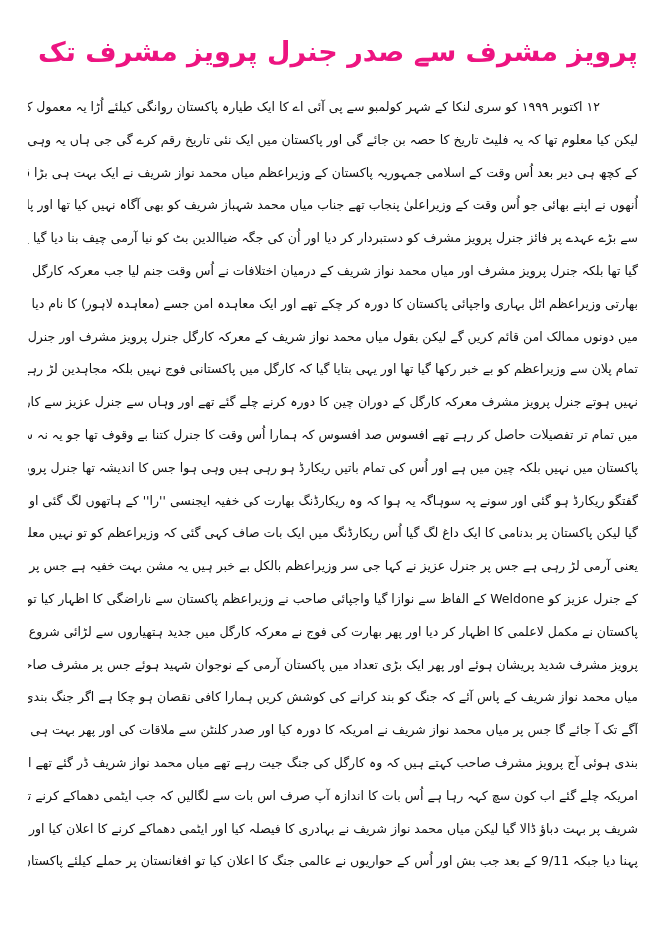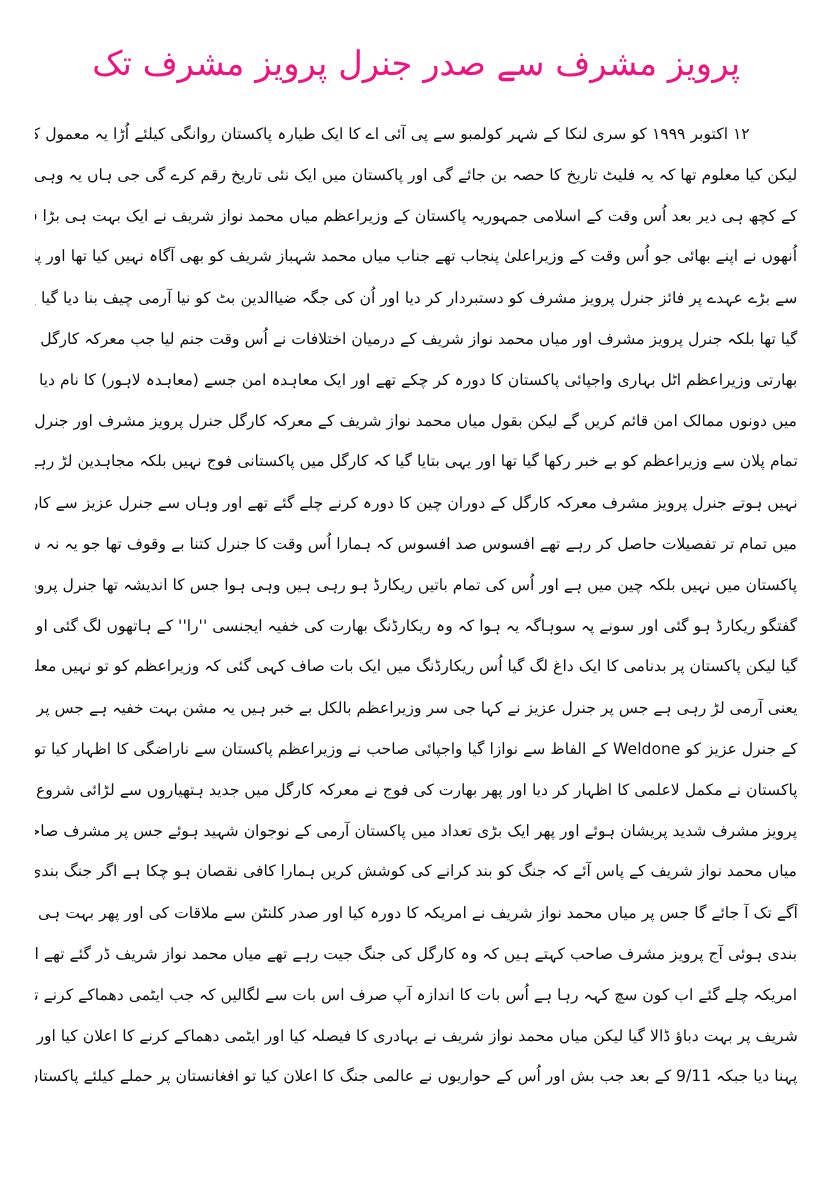--- a/index.html
+++ b/index.html
@@ -12,24 +12,23 @@
     width: 668px;
     height: 944px;
     background: #ffffff;
     box-sizing: border-box;
     padding: 34px 30px 0 28px;
     font-family: "DejaVu Sans", sans-serif;
     overflow: hidden;
   }
   .page-title {
     direction: rtl;
-    text-align: center;
     color: #ed1481;
     font-size: 27px;
-    font-weight: normal;
+    font-weight: bold;
     margin: 0 0 22px 0;
     line-height: 1.3;
     letter-spacing: 0px;
   }
   .body-text {
     direction: rtl;
     color: #101010;
   }
   .line {
     height: 32.8px;

